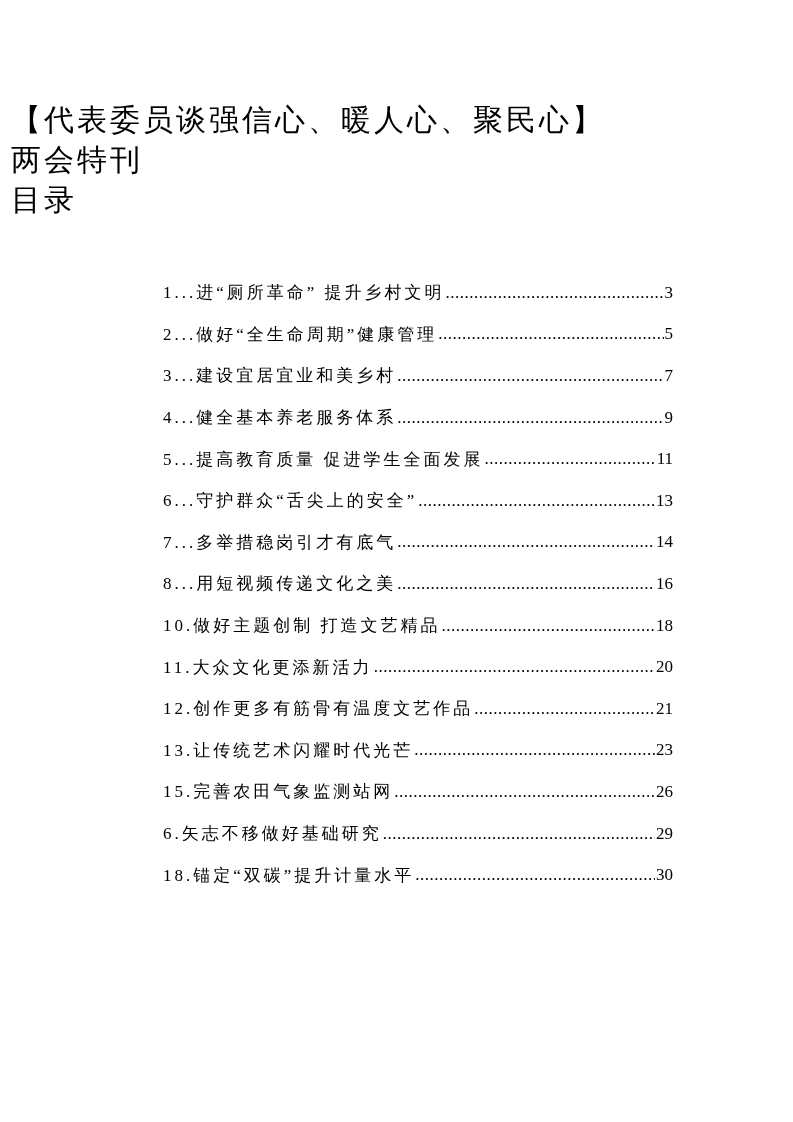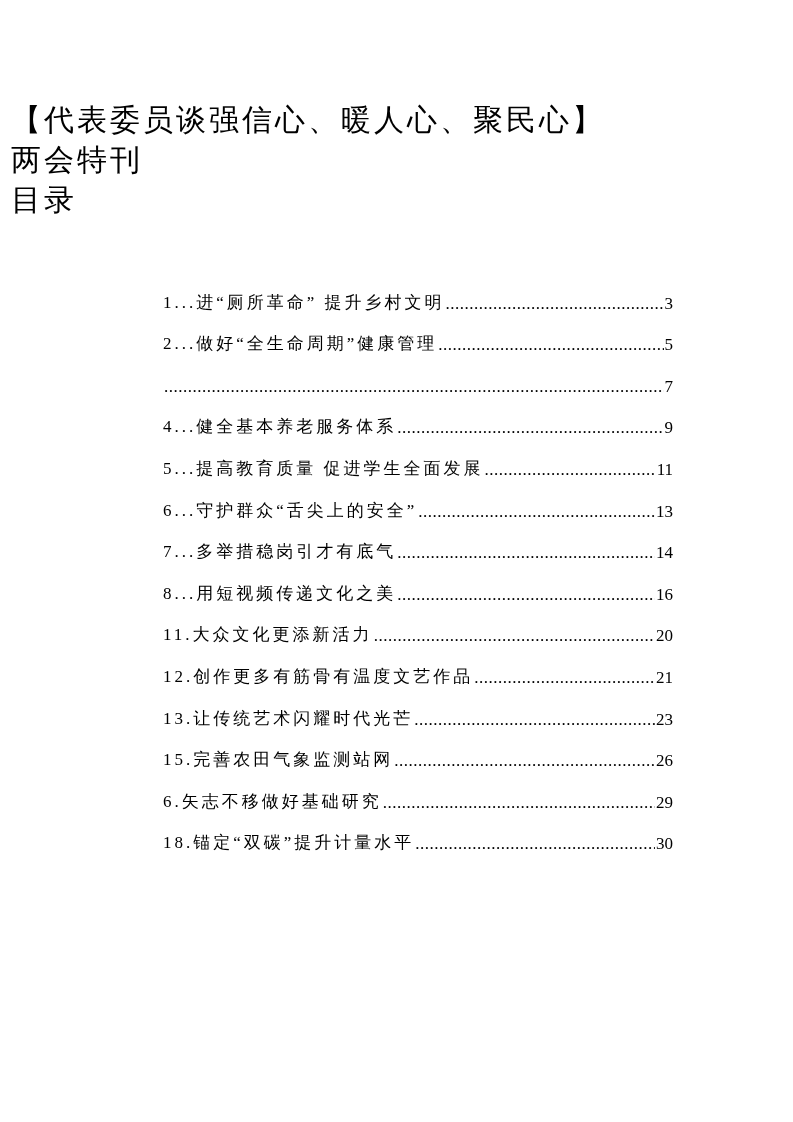--- a/index.html
+++ b/index.html
@@ -1,21 +1,21 @@
 <!DOCTYPE html>
 <html><head>
 <meta charset="utf-8">
 <style>
   html, body { margin: 0; padding: 0; background: #ffffff; }
   body { width: 793px; height: 1122px; position: relative; overflow: hidden;
          font-family: "DejaVu Serif", "Liberation Serif", serif; color: #000; }
   .title-block { position: absolute; left: 11px; top: 100px; width: 793px; text-align: left; }
   .title-line { font-size: 30px; line-height: 40px; letter-spacing: 3px; font-weight: normal; margin: 0; }
   .toc { position: absolute; left: 163px; top: 272px; width: 510px; }
-  .toc-row { display: flex; align-items: flex-end; height: 41.6px; font-size: 17px; white-space: nowrap; }
+  .toc-row { display: flex; align-items: center; height: 41.6px; font-size: 17px; white-space: nowrap; }
   .toc-label { letter-spacing: 3px; font-family: "Liberation Serif", "DejaVu Serif", serif; }
   .toc-leader { flex: 1; overflow: hidden; margin: 0 1px; font-family: "Liberation Serif", serif; letter-spacing: 0.5px; }
   .toc-leader::after { content: "........................................................................................................................................................"; }
   .toc-page { font-family: "Liberation Serif", serif; }
 </style>
 </head>
 <body>
 
 <div class="title-block">
   <h1 class="title-line">【代表委员谈强信心、暖人心、聚民心】</h1>
@@ -28,20 +28,21 @@
       <span class="toc-label">1...进“厕所革命” 提升乡村文明</span>
       <span class="toc-leader"></span>
       <span class="toc-page">3</span>
     </div>
   <div class="toc-row">
       <span class="toc-label">2...做好“全生命周期”健康管理</span>
       <span class="toc-leader"></span>
       <span class="toc-page">5</span>
     </div>
   <div class="toc-row">
+      <span class="toc-label">3...建设宜居宜业和美乡村</span>
       <span class="toc-leader"></span>
       <span class="toc-page">7</span>
     </div>
   <div class="toc-row">
       <span class="toc-label">4...健全基本养老服务体系</span>
       <span class="toc-leader"></span>
       <span class="toc-page">9</span>
     </div>
   <div class="toc-row">
       <span class="toc-label">5...提高教育质量 促进学生全面发展</span>
@@ -55,20 +56,25 @@
     </div>
   <div class="toc-row">
       <span class="toc-label">7...多举措稳岗引才有底气</span>
       <span class="toc-leader"></span>
       <span class="toc-page">14</span>
     </div>
   <div class="toc-row">
       <span class="toc-label">8...用短视频传递文化之美</span>
       <span class="toc-leader"></span>
       <span class="toc-page">16</span>
+    </div>
+  <div class="toc-row">
+      <span class="toc-label">10.做好主题创制 打造文艺精品</span>
+      <span class="toc-leader"></span>
+      <span class="toc-page">18</span>
     </div>
   <div class="toc-row">
       <span class="toc-label">11.大众文化更添新活力</span>
       <span class="toc-leader"></span>
       <span class="toc-page">20</span>
     </div>
   <div class="toc-row">
       <span class="toc-label">12.创作更多有筋骨有温度文艺作品</span>
       <span class="toc-leader"></span>
       <span class="toc-page">21</span>

